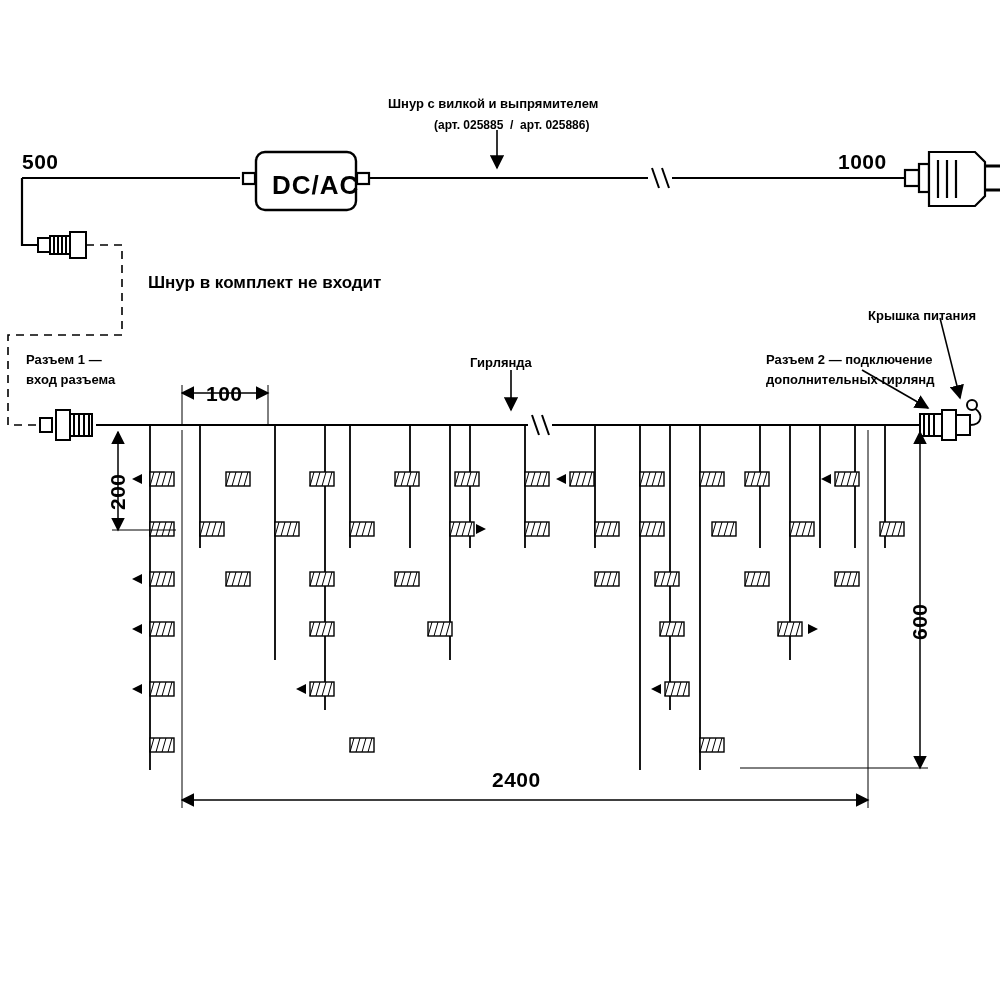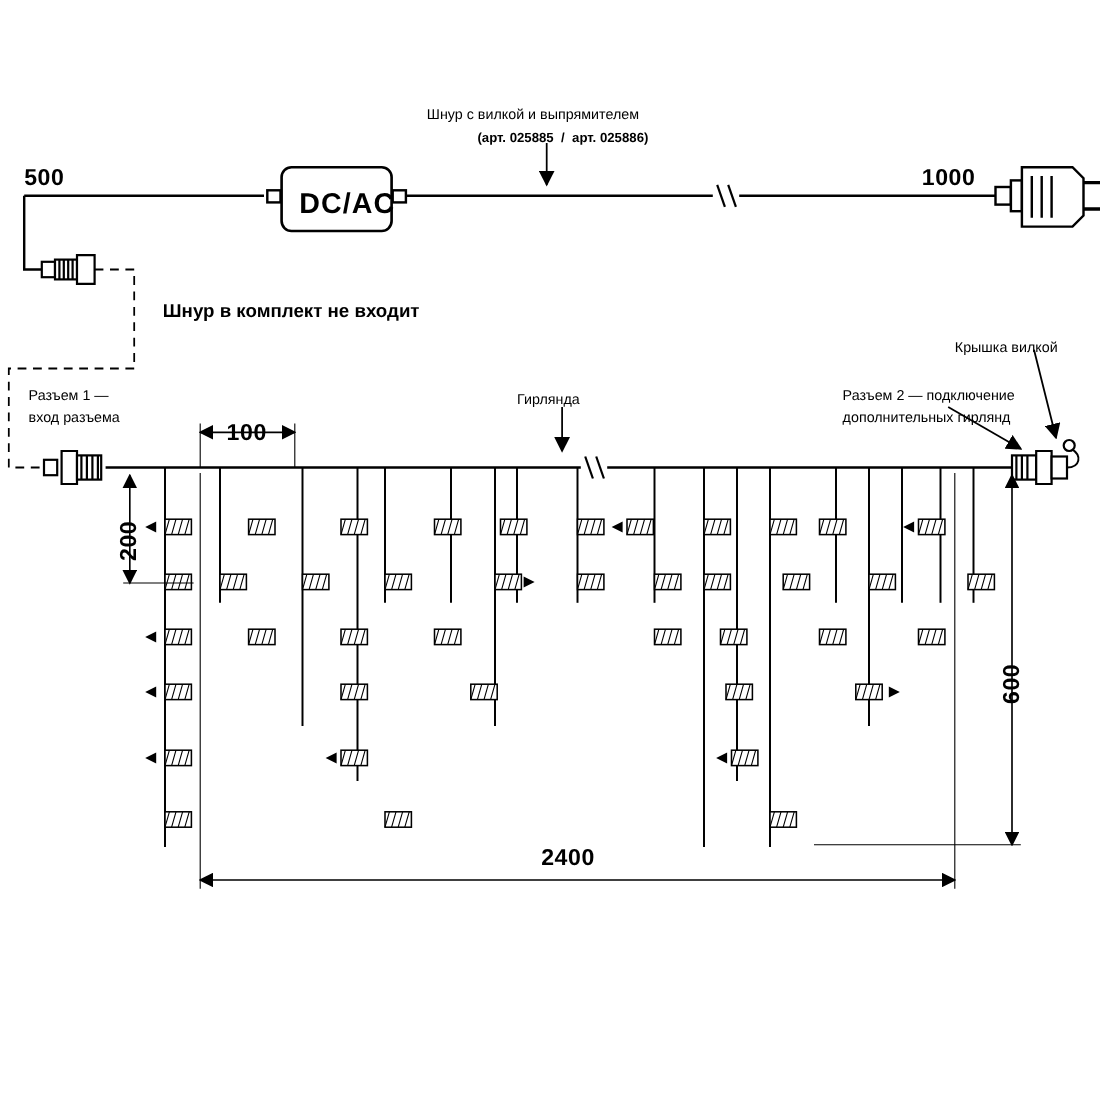--- a/index.html
+++ b/index.html
@@ -2,21 +2,21 @@
 <html><head>
 <meta charset="utf-8">
 <style>
   html,body{margin:0;padding:0;background:#fff;}
   body{width:1000px;height:1000px;font-family:"Liberation Sans",sans-serif;color:#000;}
   #stage{position:relative;width:1000px;height:1000px;overflow:hidden;}
   svg{position:absolute;left:0;top:0;width:1000px;height:1000px;}
   .lbl{position:absolute;white-space:pre;}
   .dim{font-size:21px;font-weight:600;letter-spacing:.5px;}
   .note{font-size:17px;font-weight:700;line-height:1.35;}
-  .ann{font-size:13px;font-weight:400;line-height:1.3;}
+  .ann{font-size:13px;font-weight:700;line-height:1.3;}
   .annsub{font-size:12px;font-weight:700;}
   .dcac{font-size:26px;font-weight:700;letter-spacing:1px;}
   .rot{transform:rotate(-90deg);transform-origin:left top;}
 </style>
 </head>
 <body>
 
 <div id="stage">
 
 <svg viewBox="0 0 1000 1000">
@@ -332,20 +332,20 @@
 
 <div class="lbl note" style="left:148px;top:272px;">Шнур в комплект не входит</div>
 
 <div class="lbl ann" style="left:26px;top:352px;">Разъем 1 —</div>
 <div class="lbl ann" style="left:26px;top:372px;">вход разъема</div>
 
 <div class="lbl ann" style="left:470px;top:355px;">Гирлянда</div>
 
 <div class="lbl ann" style="left:766px;top:352px;">Разъем 2 — подключение</div>
 <div class="lbl ann" style="left:766px;top:372px;">дополнительных гирлянд</div>
-<div class="lbl ann" style="left:868px;top:308px;">Крышка вилкой</div>
+<div class="lbl ann" style="left:868px;top:308px;">Крышка питания</div>
 
 <div class="lbl dim" style="left:206px;top:382px;">100</div>
 <div class="lbl dim rot" style="left:106px;top:510px;">200</div>
 <div class="lbl dim rot" style="left:908px;top:640px;">600</div>
 <div class="lbl dim" style="left:492px;top:768px;">2400</div>
 
 </div>
 
 </body></html>

